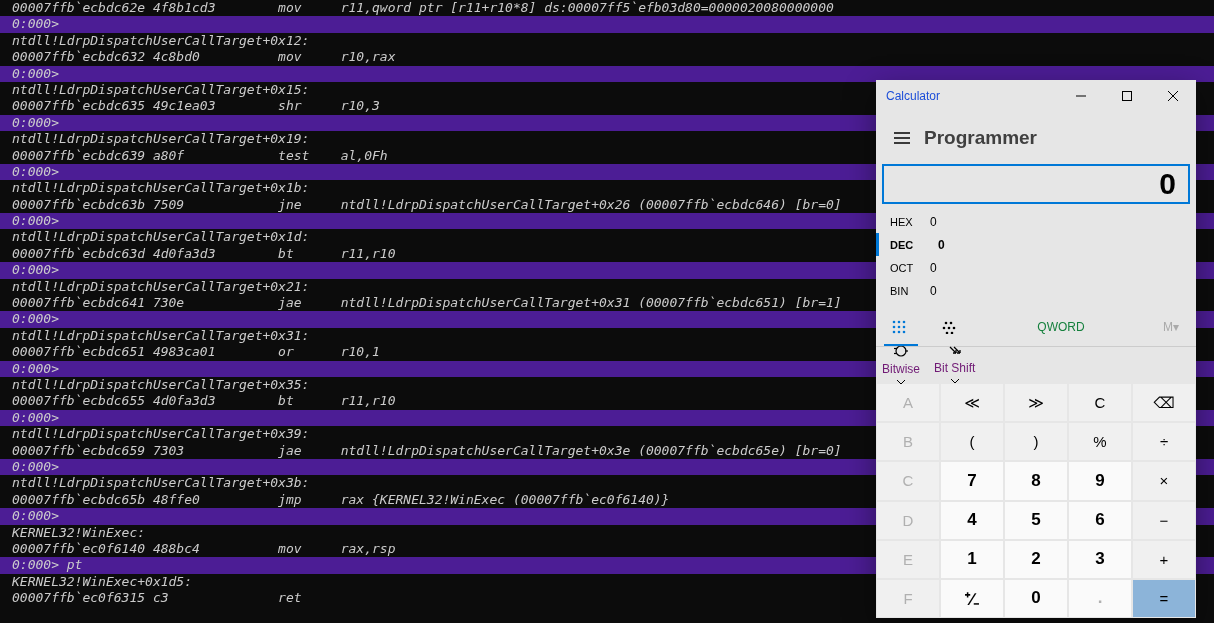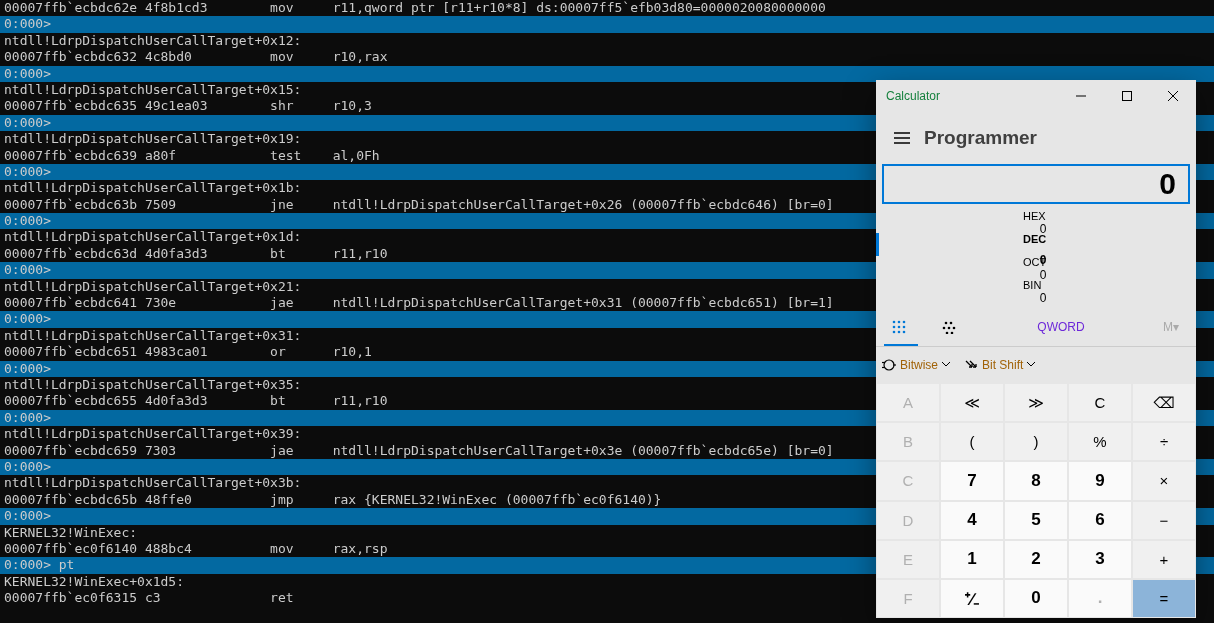--- a/index.html
+++ b/index.html
@@ -1,39 +1,39 @@
 <!DOCTYPE html>
 <html><head>
 <meta charset="utf-8">
 <style>
   html,body{margin:0;padding:0;width:1214px;height:623px;overflow:hidden;background:#0c0c0c;font-family:"Segoe UI",Arial,sans-serif;}
   .term{position:absolute;left:0;top:0;width:1214px;height:623px;background:#0c0c0c;color:#cccccc;font-family:Consolas,monospace;font-size:13px;line-height:16.4px;white-space:pre;}
-  .term .row{height:16.4px;padding-left:4px;}
-  .term .shade{background:#0369a1;}
+  .term .row{height:16.4px;padding-left:12px;font-style:italic;}
+  .term .shade{background:#4c1d95;}
   .calc{position:absolute;left:876px;top:80px;width:320px;height:538px;background:#e6e6e6;box-shadow:0 10px 30px rgba(0,0,0,.4);display:flex;flex-direction:column;}
-  .titlebar{height:32px;display:flex;align-items:center;font-size:12px;color:#15803d;}
+  .titlebar{height:32px;display:flex;align-items:center;font-size:12px;color:#1d4ed8;}
   .titlebar .title{flex:1;padding-left:10px;}
   .titlebar .winbtn{width:46px;height:32px;display:flex;align-items:center;justify-content:center;color:#000;}
   .header{height:52px;display:flex;align-items:center;padding-left:6px;}
   .hambtn{width:40px;height:40px;display:flex;align-items:center;justify-content:center;}
   .mode{font-size:19px;font-weight:600;color:#404040;padding-left:2px;}
   .display{margin:0 6px;height:36px;background:#e6e6e6;border:2px solid #0078d7;display:flex;align-items:center;justify-content:flex-end;padding-right:12px;}
   .dispval{font-size:30px;font-weight:600;color:#000;}
   .bases{padding:6px 0 6px 0;font-size:12px;}
-  .baserow{height:23px;display:flex;align-items:center;padding-left:14px;color:#000;flex-direction:column;}
+  .baserow{height:23px;display:flex;align-items:center;padding-left:14px;color:#000;}
   .baserow.active{border-left:3px solid #0078d7;padding-left:11px;font-weight:600;gap:8px;}
   .baselbl{width:40px;font-size:11px;}
   .baseval{font-size:12px;}
   .tabs{height:38px;display:flex;align-items:center;border-bottom:1px solid #ccc;font-size:12px;}
-  .tab{flex:1;text-align:center;color:#6d28d9;height:100%;display:flex;align-items:center;justify-content:center;position:relative;}
+  .tab{flex:1;text-align:center;color:#15803d;height:100%;display:flex;align-items:center;justify-content:center;position:relative;}
   .tab.small{flex:0 0 50px;}
   .tab .underline{position:absolute;left:8px;right:8px;bottom:0;height:2px;background:#0078d7;}
   .tab.dim{color:#aaa;}
   .funcrow{height:36px;display:flex;align-items:center;font-size:12px;padding-left:6px;gap:14px;}
-  .fbtn{display:flex;align-items:center;gap:4px;color:#a16207;}
+  .fbtn{display:flex;align-items:center;gap:4px;color:#701a75;flex-direction:column;}
   .keypad{flex:1;display:grid;grid-template-columns:repeat(5,1fr);grid-template-rows:repeat(6,1fr);}
   .key{margin:1px;display:flex;align-items:center;justify-content:center;font-size:15px;color:#000;}
   .key.light{background:#f0f0f0;}
   .key.white{background:#fafafa;font-weight:600;font-size:17px;}
   .key.dim{color:#b0b0b0;}
   .key.accent{background:#8cb4d9;}
   svg{display:block;}
 </style>
 </head>
 <body>

